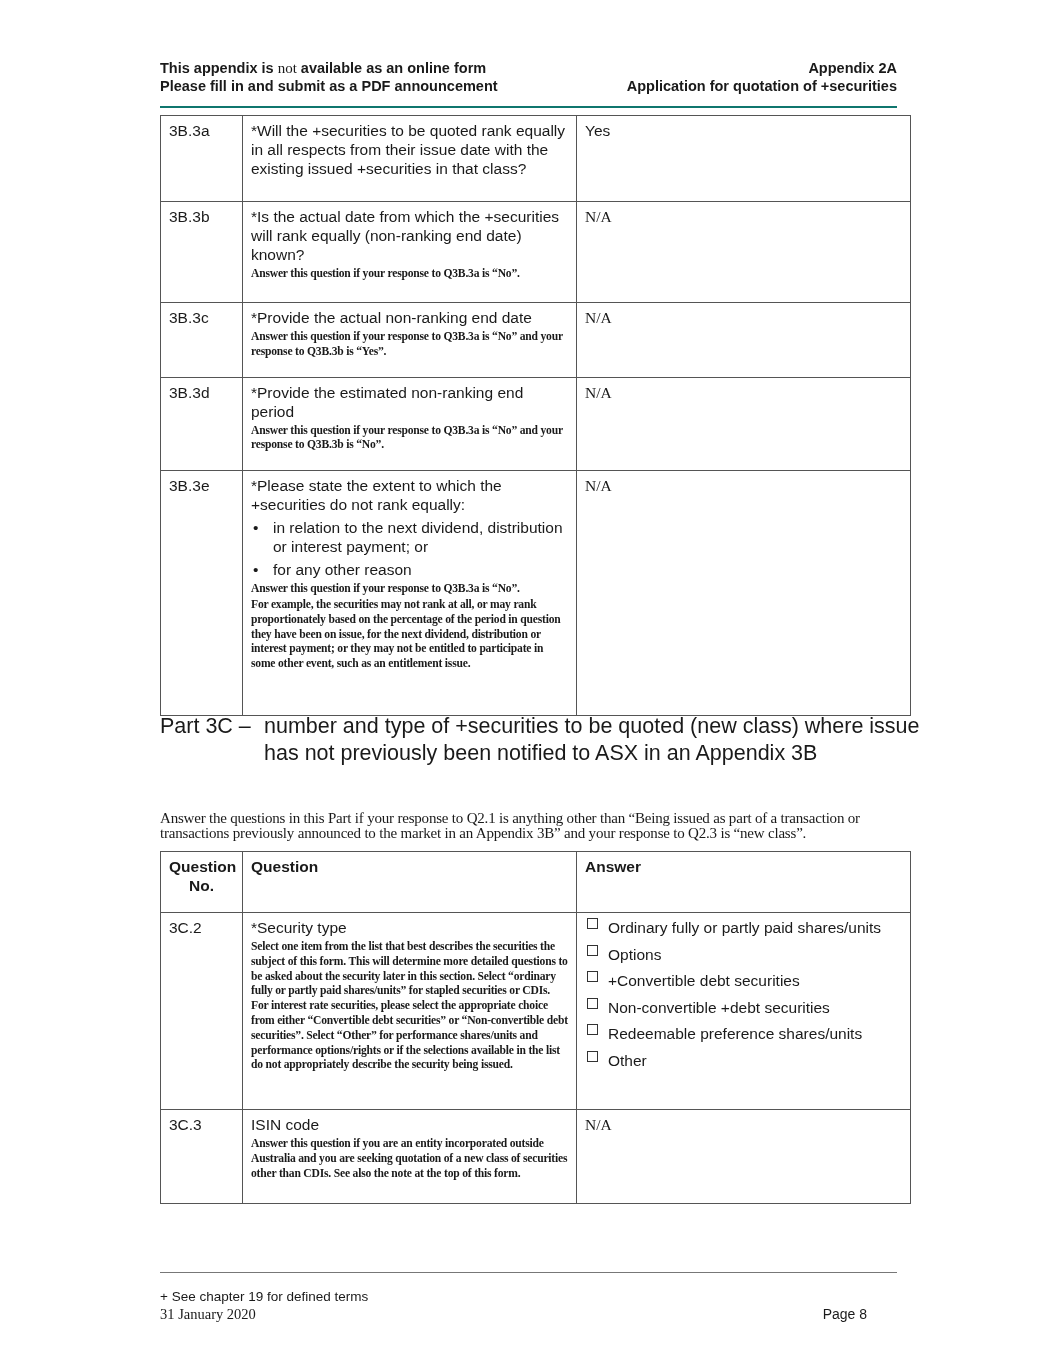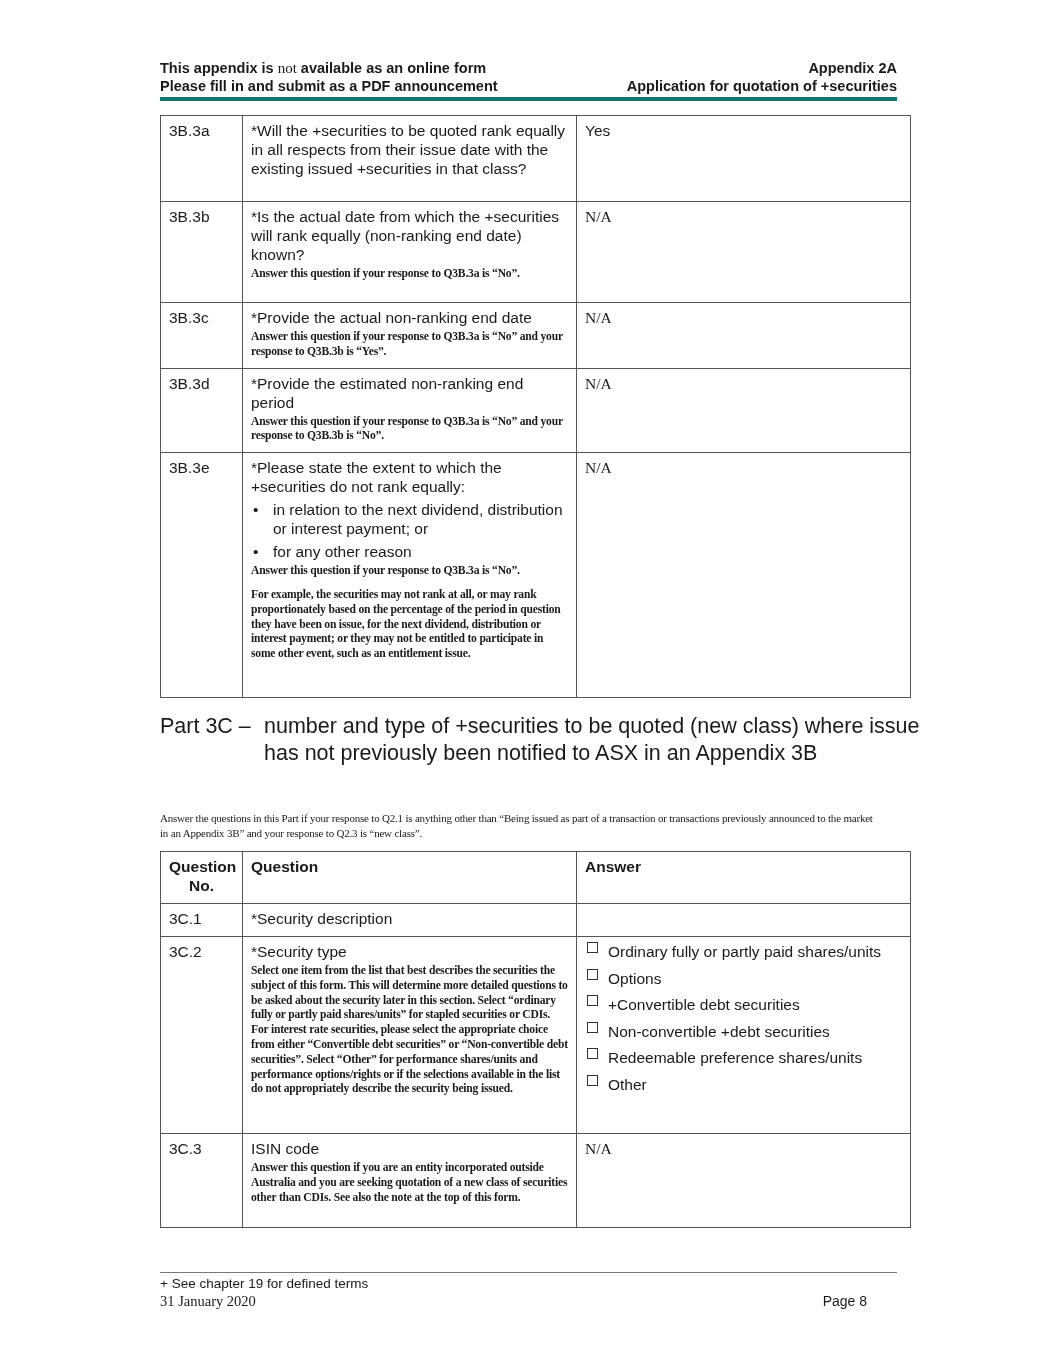--- a/index.html
+++ b/index.html
@@ -1,43 +1,43 @@
 <!DOCTYPE html>
 <html><head>
 <meta charset="utf-8">
 <style>
   * { box-sizing: border-box; margin: 0; padding: 0; }
   html, body { width: 1055px; height: 1365px; background: #ffffff; }
   body { position: relative; font-family: "Liberation Sans", sans-serif; color: #1a1a1a; }
 
-  .header { position: absolute; left: 160px; top: 59px; width: 737px; border-bottom: 4px solid #0f766e; padding-bottom: 2px; }
+  .header { position: absolute; left: 160px; top: 59px; width: 737px; border-bottom: 2px solid #0f766e; padding-bottom: 11px; }
   .header-row { display: flex; justify-content: space-between; font-weight: bold; font-size: 14.5px; line-height: 18px; }
   .header .not { font-family: "Liberation Serif", serif; font-weight: normal; font-size: 15px; }
 
   table.qt { position: absolute; left: 160px; width: 750px; border-collapse: collapse; table-layout: fixed; }
-  table.qt td { border: 1px solid #555; vertical-align: top; padding: 5px 8px 8px 8px; font-size: 15.5px; line-height: 19px; }
+  table.qt td { border: 1px solid #555; vertical-align: top; padding: 5px 8px 17px 8px; font-size: 15.5px; line-height: 19px; }
   table.qt col.c1 { width: 82px; }
   table.qt col.c2 { width: 334px; }
   table.qt col.c3 { width: 334px; }
   .note { font-family: "Liberation Serif", serif; font-size: 11.6px; line-height: 14.8px; margin-top: 3px; letter-spacing: -0.2px; font-weight: bold; }
-  .note + .note { margin-top: 9px; }
+  .note + .note { margin-top: 1px; }
   .bullet { display: flex; margin-top: 4px; }
   .bullet .dot { width: 22px; flex: none; padding-left: 2px; }
   .serif-ans { font-family: "Liberation Serif", serif; font-size: 15.5px; }
 
   .part-title { position: absolute; left: 160px; top: 713px; width: 760px; font-size: 21.5px; line-height: 26.5px; display: flex; }
   .part-title .lead { flex: none; width: 104px; white-space: nowrap; }
-  .part-intro { position: absolute; left: 160px; top: 811px; width: 720px; font-family: "Liberation Serif", serif; font-size: 11px; line-height: 15px; letter-spacing: -0.2px; }
+  .part-intro { position: absolute; left: 160px; top: 811px; width: 720px; font-family: "Liberation Serif", serif; font-size: 15px; line-height: 15px; letter-spacing: -0.2px; }
 
   .hdr-cell { font-weight: bold; }
   .hdr-small { font-size: 13.5px; line-height: 16px; text-align: center; }
   .cb-list .cb-item { display: flex; height: 26.5px; }
   .cb-box { width: 11px; height: 11px; border: 1px solid #333; margin-right: 10px; margin-left: 2px; flex: none; }
 
-  .footer { position: absolute; left: 160px; top: 1272px; width: 737px; border-top: 1px solid #777; padding-top: 3px; }
+  .footer { position: absolute; left: 160px; top: 1272px; width: 737px; border-top: 1px solid #777; padding-top: 16px; }
   .footer .defs { font-size: 13.5px; line-height: 16px; }
   .footer .row2 { display: flex; justify-content: space-between; margin-top: 1px; gap: 32px; }
   .footer .date { font-family: "Liberation Serif", serif; font-size: 14.5px; }
   .footer .page { font-size: 14px; padding-right: 30px; }
 </style>
 </head>
 <body>
 
 <div class="header">
   <div class="header-row">
@@ -117,25 +117,20 @@
       <col class="c1">
       <col class="c2">
       <col class="c3">
     </colgroup>
   <tbody>
       <tr style="height:44px;">
     <td class="hdr-cell hdr-small">Question No.</td>
     <td class="hdr-cell">Question</td>
     <td class="hdr-cell">Answer</td>
   </tr>
-  <tr style="height:30px;">
-    <td>3C.1</td>
-    <td>*Security description</td>
-    <td></td>
-  </tr>
   <tr style="height:197px;">
     <td>3C.2</td>
     <td>
       <div>*Security type</div>
       <div class="note">Select one item from the list that best describes the securities the subject of this form.  This will determine more detailed questions to be asked about the security later in this section. Select “ordinary fully or partly paid shares/units” for stapled securities or CDIs. For interest rate securities, please select the appropriate choice from either “Convertible debt securities” or “Non-convertible debt securities”. Select “Other” for performance shares/units and performance options/rights or if the selections available in the list do not appropriately describe the security being issued.</div>
     </td>
     <td>
       <div class="cb-list">
         <div class="cb-item">
               <span class="cb-box"></span>

